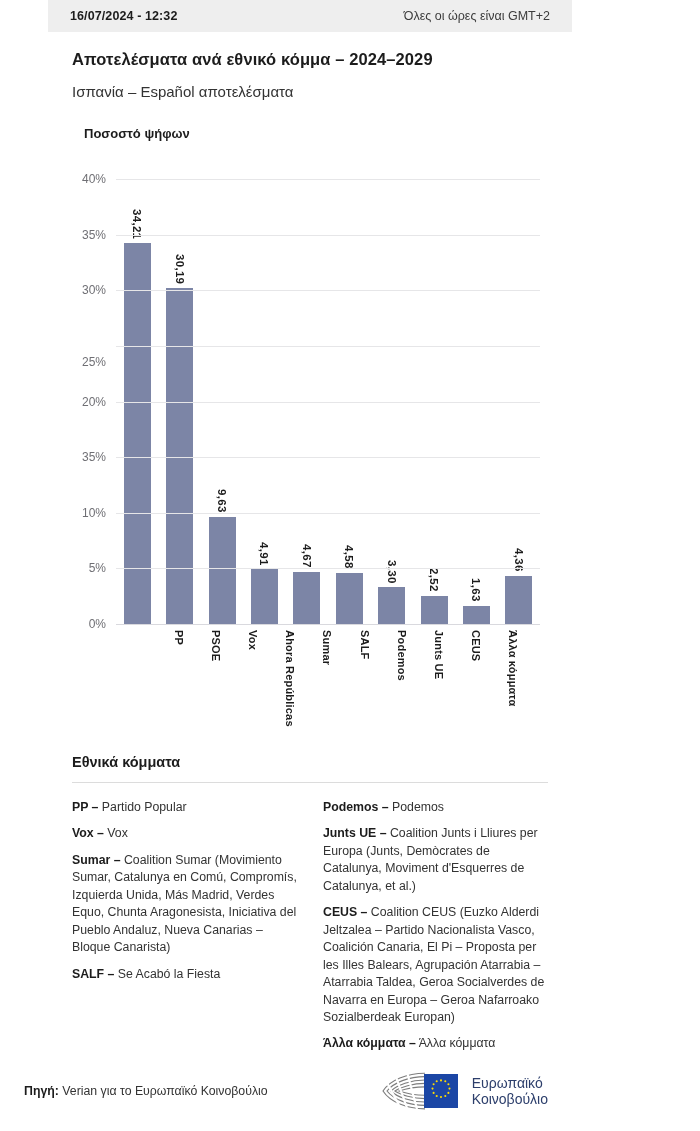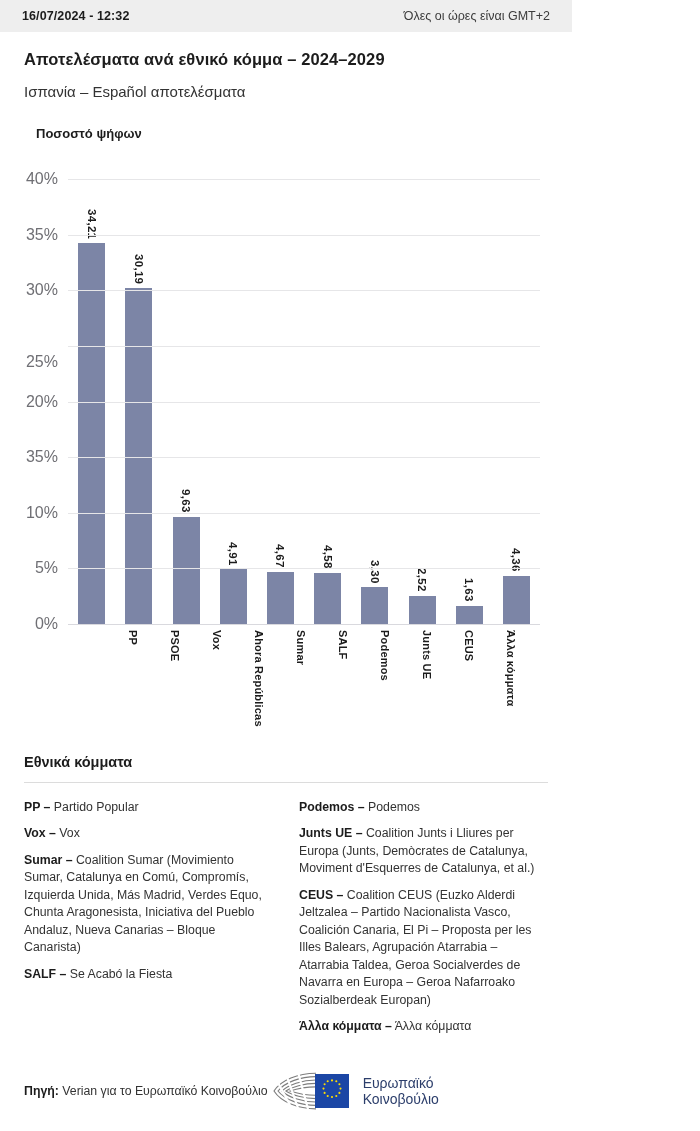--- a/index.html
+++ b/index.html
@@ -5,21 +5,21 @@
 <style>
   * { box-sizing: border-box; }
   html, body {
     margin: 0; padding: 0;
     width: 700px; height: 1131px;
     background: #ffffff;
     font-family: "Liberation Sans", "DejaVu Sans", sans-serif;
     color: #2b2b2b;
     overflow: hidden;
   }
-  .page { position: relative; width: 572px; height: 1131px; background:#fff; }
+  .page { position: relative; width: 572px; height: 1131px; background:#fff;padding-left:48px; }
 
   
   .topbar {
     height: 32px; background: #eeeeee;
     display: flex; align-items: center; justify-content: space-between;
     padding: 0 22px;
   }
   .topbar-date { font-size: 12.5px; font-weight: 700; color: #1c1c1c; letter-spacing: .1px; }
   .topbar-tz  { font-size: 12.5px; font-weight: 400; color: #3b3b3b; }
 
@@ -41,21 +41,21 @@
   }
   .gridline {
     position: absolute; left: 0; right: 0;
     height: 1px; background: #e6e6e8;
   }
   .gridline.zero { background: #d9d9de; }
   .ytick {
     position: absolute; right: 100%;
     transform: translateY(-50%);
     padding-right: 10px;
-    font-size: 16px; color: #6f6f74; white-space: nowrap;
+    font-size: 12px; color: #6f6f74; white-space: nowrap;
   }
   .bars {
     position: absolute; left: 0; right: 0; bottom: 0; top: 0;
     display: flex; align-items: flex-end; justify-content: space-around;
   }
   .bar-slot {
     position: relative;
     flex: 1 1 0;
     height: 100%;
     display: flex; flex-direction: column; justify-content: flex-end; align-items: center;
@@ -93,21 +93,21 @@
   .legend-cols { display: flex; gap: 26px; align-items: flex-start; }
   .legend-col { flex: 1 1 0; }
   .legend-item { font-size: 12.3px; line-height: 1.42; color: #333; margin-bottom: 9px; }
   .legend-item b { font-weight: 700; color: #1c1c1c; }
 
   
   .footer {
     position: absolute; left: 0; right: 0; bottom: 0;
     height: 80px;
     padding: 0 24px;
-    display: flex; align-items: center; 
+    display: flex; align-items: center; justify-content: space-between;
   }
   .source { font-size: 12.3px; color: #333; }
   .source b { font-weight: 700; color: #1c1c1c; }
   .ep-logo { display: flex; align-items: center; gap: 9px; }
   .ep-mark { display: block; }
   .ep-name { font-size: 14px; line-height: 1.16; color: #2c3e6b; font-weight: 400; }
   .ep-name span { display: block; }
 </style>
 </head>
 <body>

